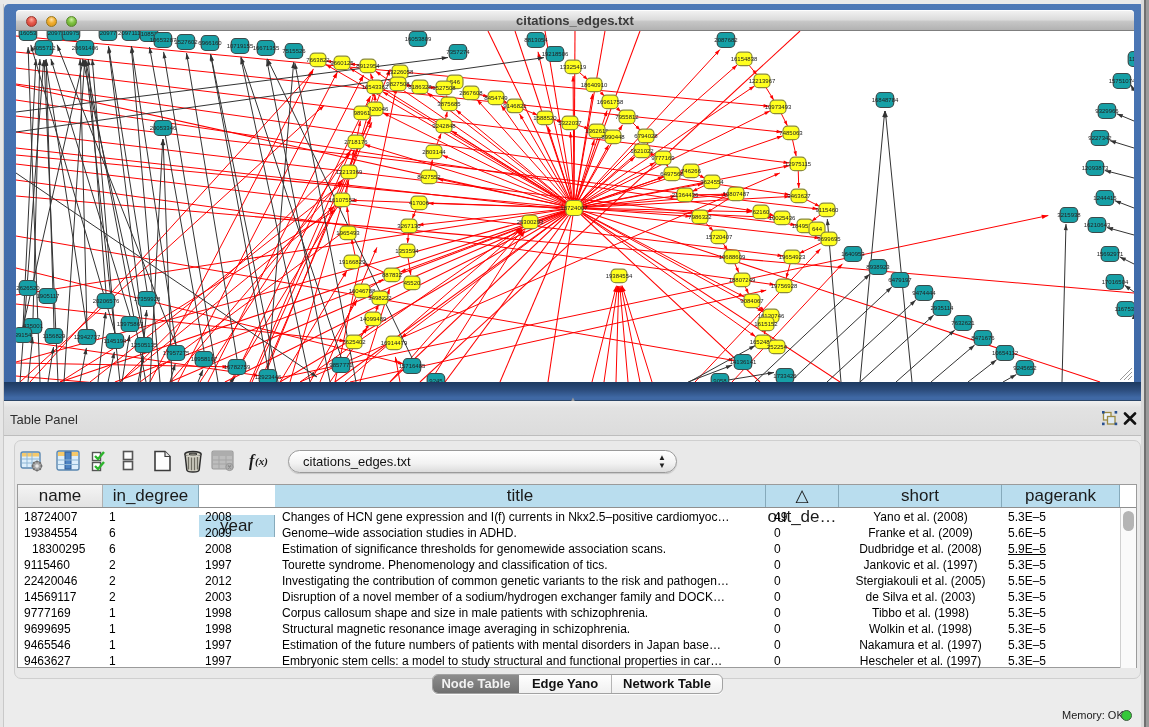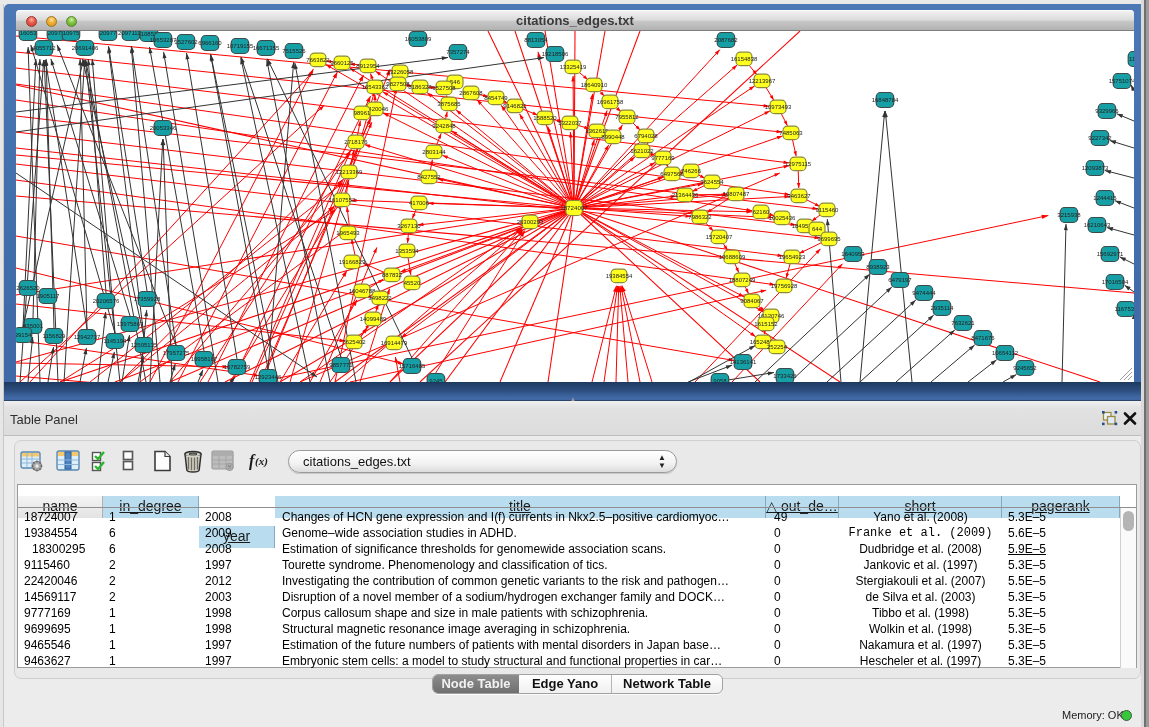--- a/index.html
+++ b/index.html
@@ -38,22 +38,22 @@
 .icon { position:absolute; top:450px; }
 #combo { left:288px; top:450px; width:389px; height:23px; border:1px solid #9a9a9a; border-radius:12px;
   background:linear-gradient(180deg,#ffffff 0%,#f2f2f2 60%,#dcdcdc 100%);
   box-shadow:0 1px 1px rgba(0,0,0,0.15); }
 #combo .txt { position:absolute; left:14px; top:3px; font-size:13px; color:#111; }
 #combo .step { position:absolute; right:10px; top:3px; font-size:8px; color:#222; line-height:8px; text-align:center; }
 
 
 #tbl { left:17px; top:484px; width:1120px; height:184px; background:#fff; border:1px solid #9b9b9b; }
 #thead { position:absolute; left:0; top:0; height:22px; width:1118px; }
-.th { position:absolute; top:11px; height:22px; background:#b9ddee; border-right:1px solid #86aabb;
-  font-size:14px; color:#1a1a1a; text-align:center; line-height:21px;text-decoration:underline; }
+.th { position:absolute; top:0; height:22px; background:#b9ddee; border-right:1px solid #86aabb;
+  font-size:17px; color:#1a1a1a; text-align:center; line-height:21px; }
 .th.gray { background:linear-gradient(180deg,#f4f4f4 0%,#e3e3e3 100%); border-right:1px solid #b0b0b0; color:#1a1a1a; }
 #thead-line { position:absolute; left:0; top:22px; width:1118px; height:1px; background:#8f8f8f; }
 .row { position:absolute; left:0; width:1118px; height:16px; font-size:12px; color:#000; }
 .c { position:absolute; top:0; height:16px; line-height:16px; white-space:nowrap; overflow:hidden; }
 
 #vsb { position:absolute; left:1102px; top:23px; width:16px; height:160px; background:#fafafa; border-left:1px solid #d0d0d0; }
 #vsb .thumb { position:absolute; left:2px; top:3px; width:11px; height:20px; background:#b4b4b4; border-radius:6px; }
 
 
 #tabs { left:432px; top:674px; width:291px; height:20px; border:1px solid #a2a2a2; border-radius:6px;
@@ -961,21 +961,21 @@
       <div class="c" style="left:756px;width:64px;">49</div>
       <div class="c" style="left:821px;width:163px;text-align:center;">Yano et al. (2008)</div>
       <div class="c" style="left:990px;width:110px;">5.3E–5</div>
     </div>
     <div class="row" style="top:40px;">
       <div class="c" style="left:6px;width:78px;">19384554</div>
       <div class="c" style="left:91px;width:90px;">6</div>
       <div class="c" style="left:187px;width:70px;">2009</div>
       <div class="c" style="left:264px;width:484px;">Genome–wide association studies in ADHD.</div>
       <div class="c" style="left:756px;width:64px;">0</div>
-      <div class="c" style="left:821px;width:163px;text-align:center;font-family:Liberation Mono, monospace;">Franke et al. (2009)</div>
+      <div class="c" style="left:821px;width:163px;text-align:center;">Franke et al. (2009)</div>
       <div class="c" style="left:990px;width:110px;">5.6E–5</div>
     </div>
     <div class="row" style="top:56px;">
       <div class="c" style="left:6px;width:78px;margin-left:8px;">18300295</div>
       <div class="c" style="left:91px;width:90px;">6</div>
       <div class="c" style="left:187px;width:70px;">2008</div>
       <div class="c" style="left:264px;width:484px;">Estimation of significance thresholds for genomewide association scans.</div>
       <div class="c" style="left:756px;width:64px;">0</div>
       <div class="c" style="left:821px;width:163px;text-align:center;">Dudbridge et al. (2008)</div>
       <div class="c" style="left:990px;width:110px;text-decoration:underline;">5.9E–5</div>
@@ -988,21 +988,21 @@
       <div class="c" style="left:756px;width:64px;">0</div>
       <div class="c" style="left:821px;width:163px;text-align:center;">Jankovic et al. (1997)</div>
       <div class="c" style="left:990px;width:110px;">5.3E–5</div>
     </div>
     <div class="row" style="top:88px;">
       <div class="c" style="left:6px;width:78px;">22420046</div>
       <div class="c" style="left:91px;width:90px;">2</div>
       <div class="c" style="left:187px;width:70px;">2012</div>
       <div class="c" style="left:264px;width:484px;">Investigating the contribution of common genetic variants to the risk and pathogen…</div>
       <div class="c" style="left:756px;width:64px;">0</div>
-      <div class="c" style="left:821px;width:163px;text-align:center;">Stergiakouli et al. (2007)</div>
+      <div class="c" style="left:821px;width:163px;text-align:center;">Stergiakouli et al. (2005)</div>
       <div class="c" style="left:990px;width:110px;">5.5E–5</div>
     </div>
     <div class="row" style="top:104px;">
       <div class="c" style="left:6px;width:78px;">14569117</div>
       <div class="c" style="left:91px;width:90px;">2</div>
       <div class="c" style="left:187px;width:70px;">2003</div>
       <div class="c" style="left:264px;width:484px;">Disruption of a novel member of a sodium/hydrogen exchanger family and DOCK…</div>
       <div class="c" style="left:756px;width:64px;">0</div>
       <div class="c" style="left:821px;width:163px;text-align:center;">de Silva et al. (2003)</div>
       <div class="c" style="left:990px;width:110px;">5.3E–5</div>

